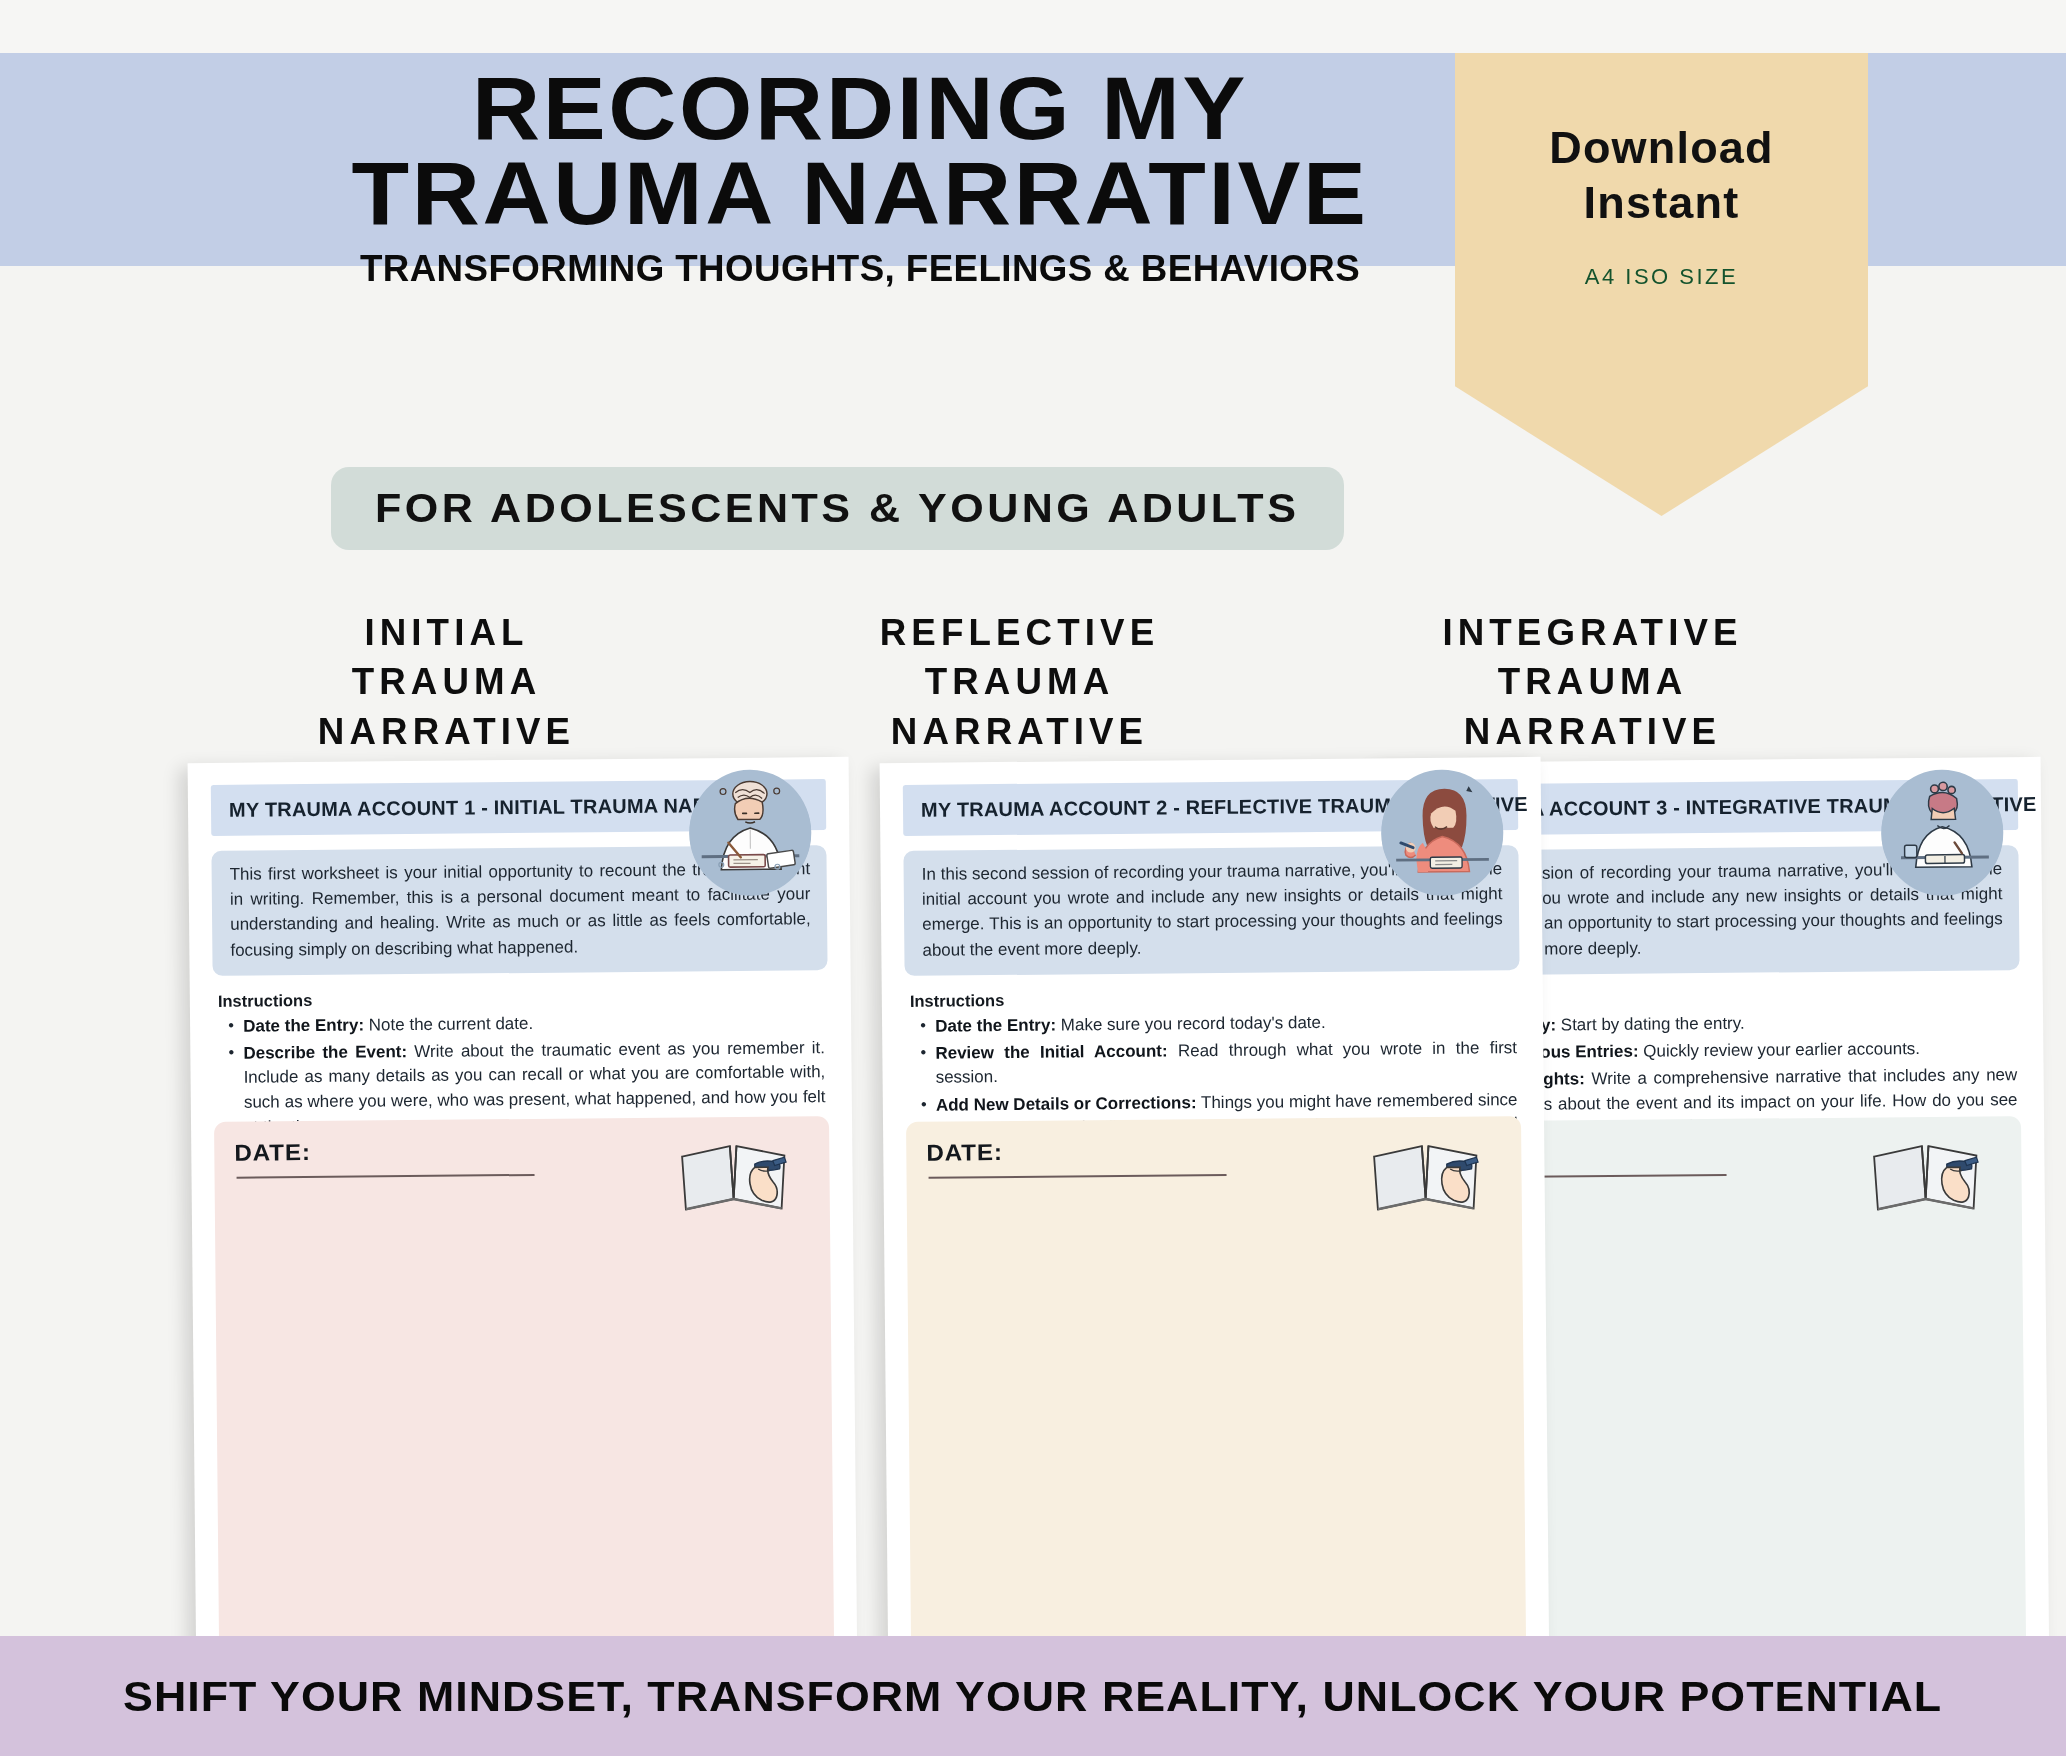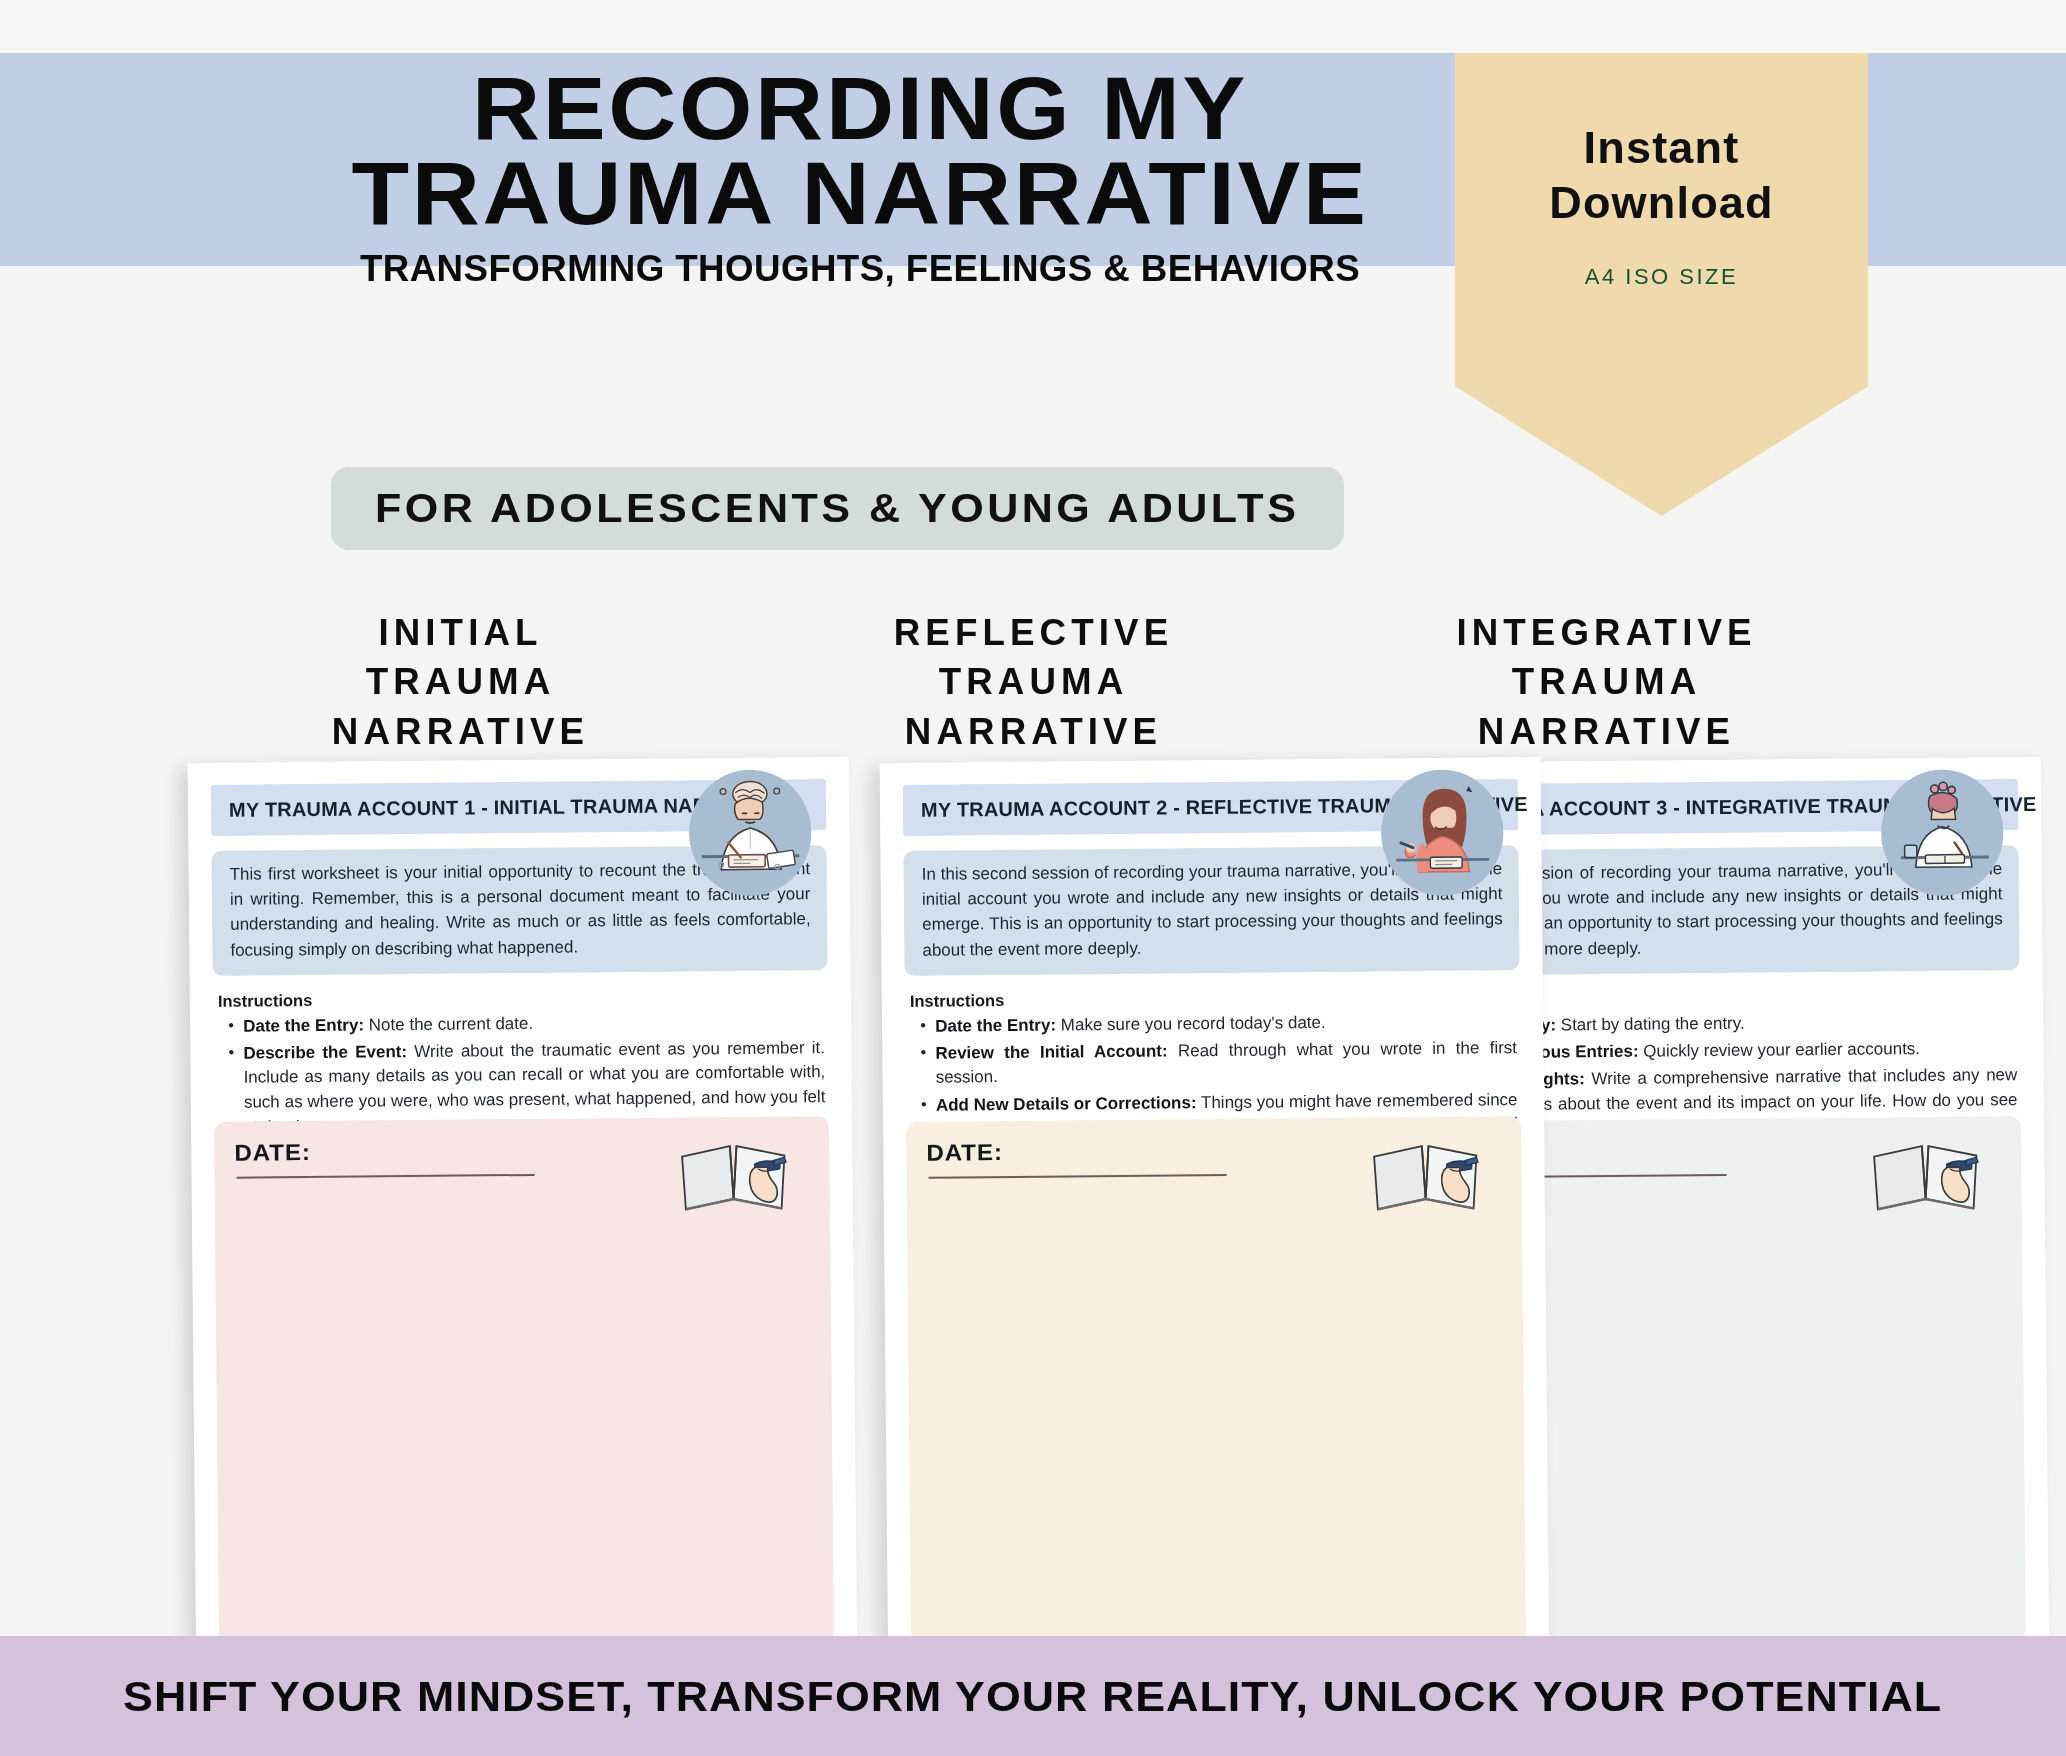--- a/index.html
+++ b/index.html
@@ -101,21 +101,21 @@
     font-weight: 700;
     font-size: 41px;
     letter-spacing: 3.3px;
     color: #111;
     transform: scaleX(1.05);
   }
 
   
   .col-headings {
     position: absolute;
-    left: 174px; top: 608px;
+    left: 160px; top: 608px;
     width: 1719px;
     display: flex;
   }
   .col-heading {
     flex: 1;
     text-align: center;
     font-family: "Liberation Sans Narrow", "Liberation Sans", sans-serif;
     font-weight: 700;
     font-size: 36px;
     line-height: 1.37;
@@ -297,22 +297,22 @@
     <div class="title-block">
       <div class="main-title">
         <span>RECORDING MY</span>
         <span class="line2">TRAUMA NARRATIVE</span>
       </div>
       <div class="subtitle">TRANSFORMING THOUGHTS, FEELINGS &amp; BEHAVIORS</div>
     </div>
   </div>
 
   <div class="ribbon">
+    <div class="ribbon-line">Download</div>
     <div class="ribbon-line">Instant</div>
-    <div class="ribbon-line">Download</div>
     <div class="ribbon-sub">A4 ISO SIZE</div>
   </div>
 
   <div class="audience-pill">
     <span>FOR ADOLESCENTS &amp; YOUNG ADULTS</span>
   </div>
 
   <div class="col-headings">
     <div class="col-heading">
       <span>INITIAL</span>

